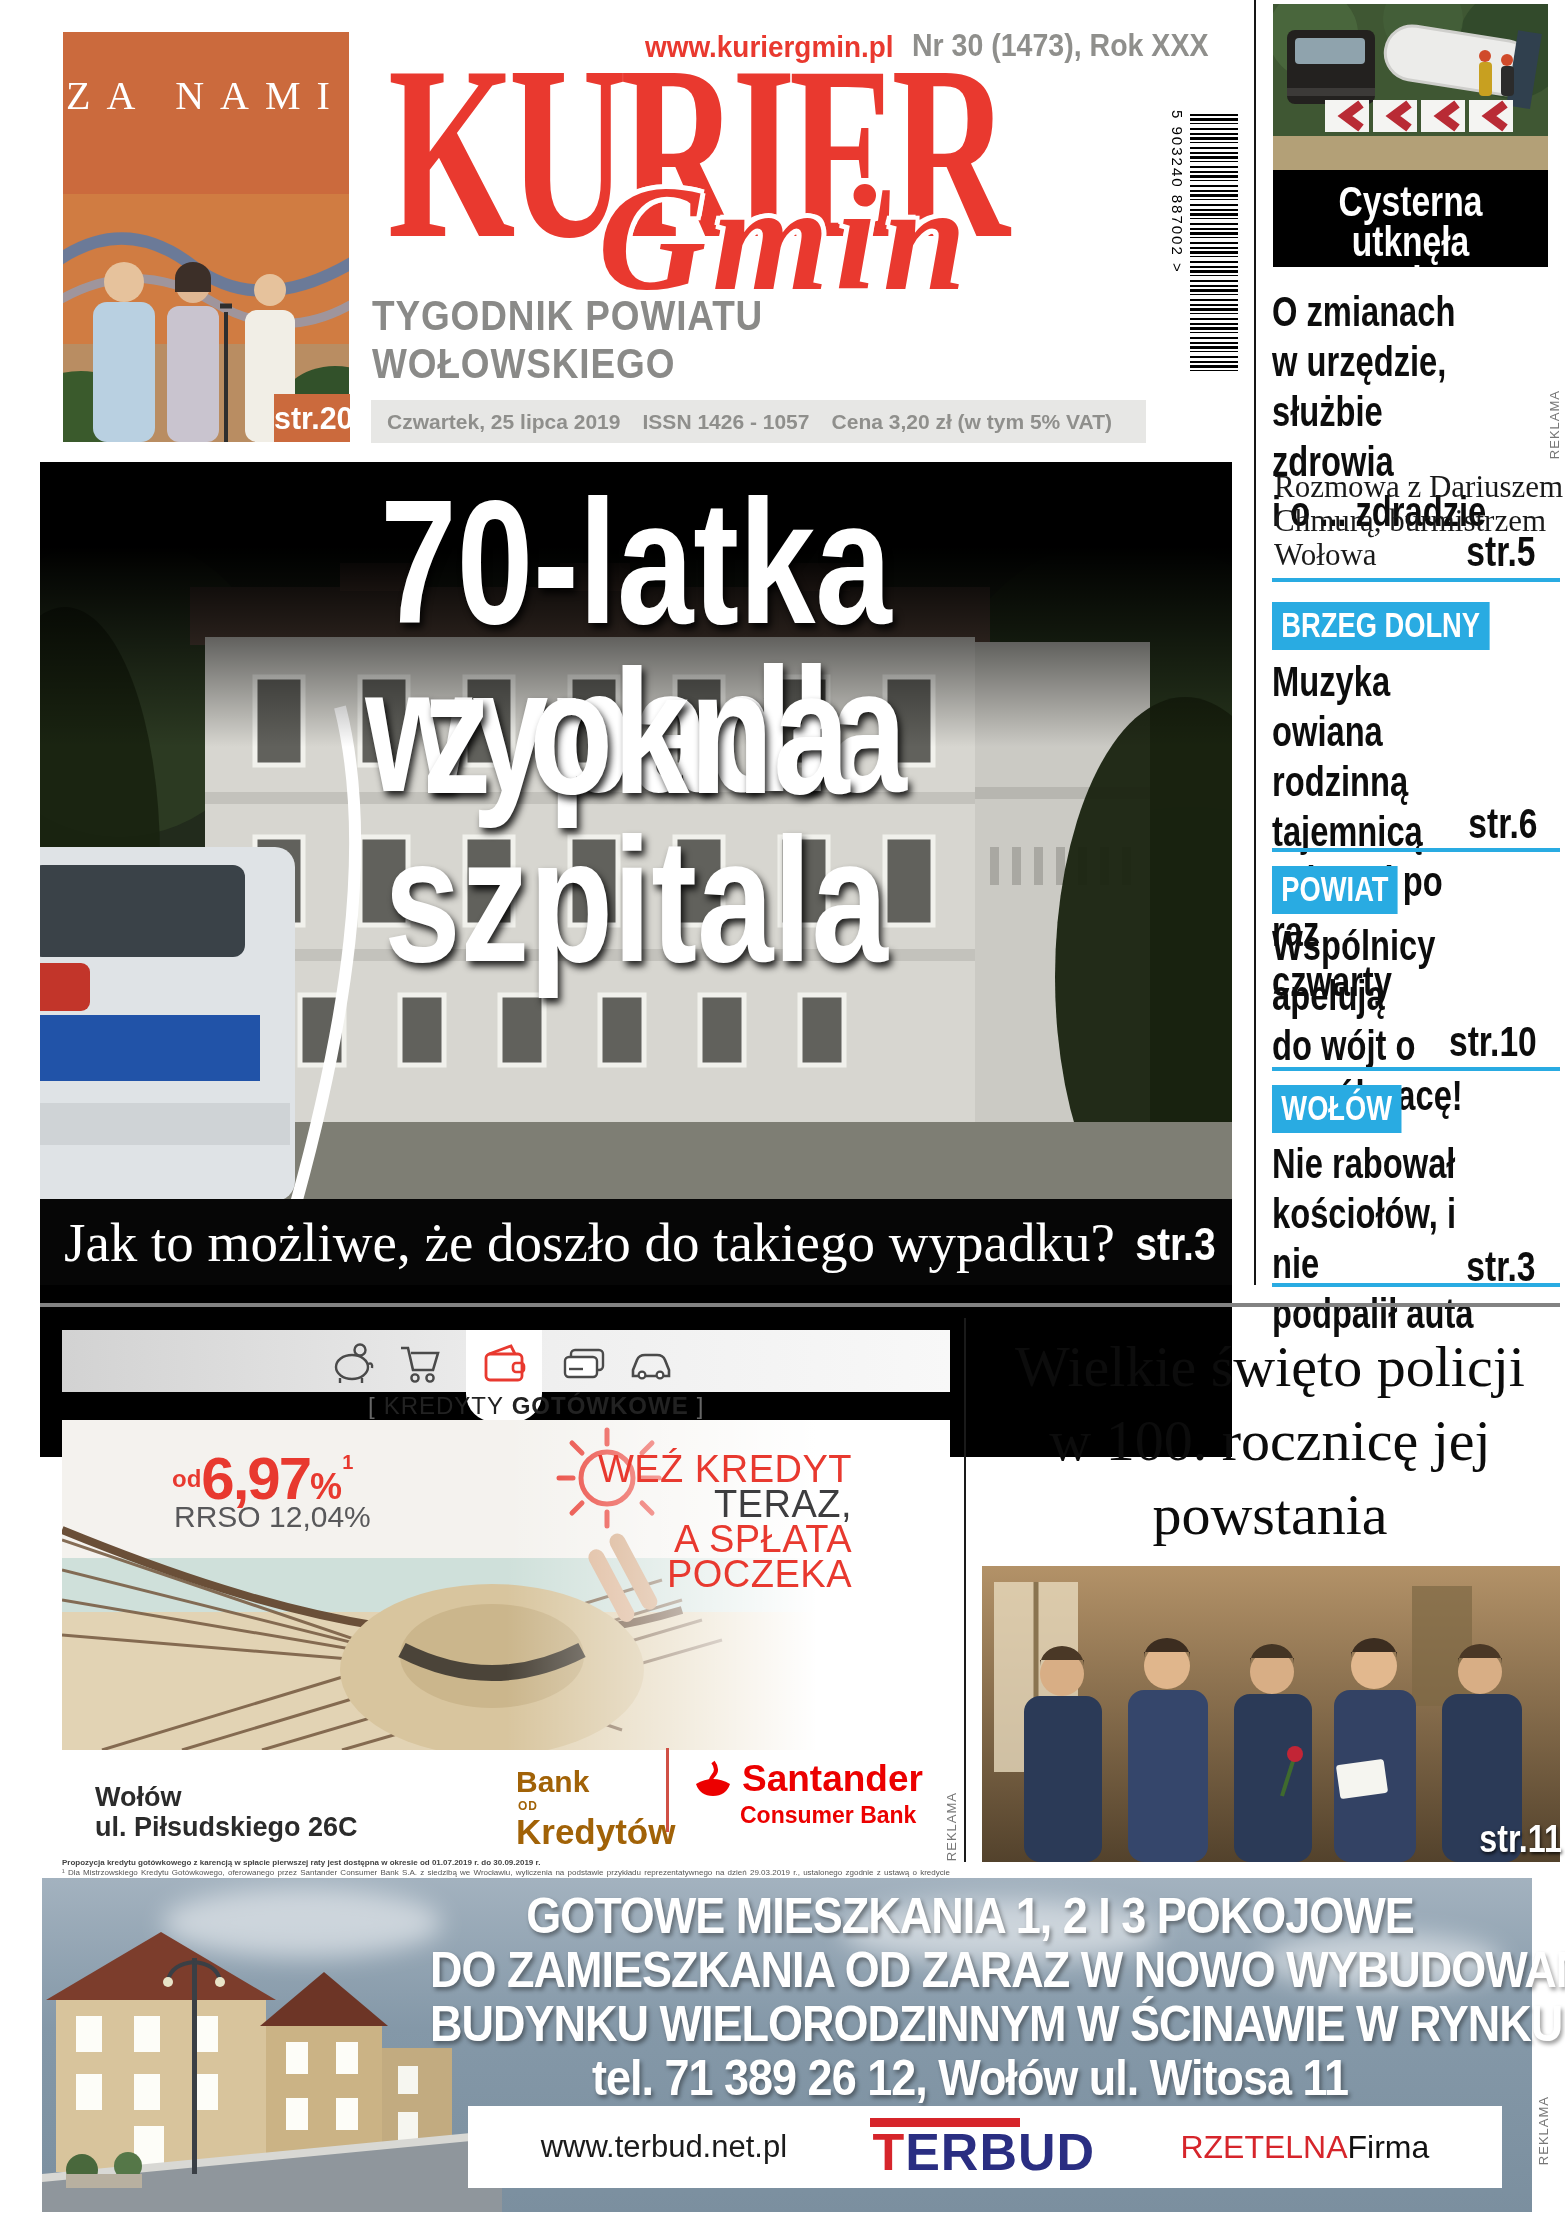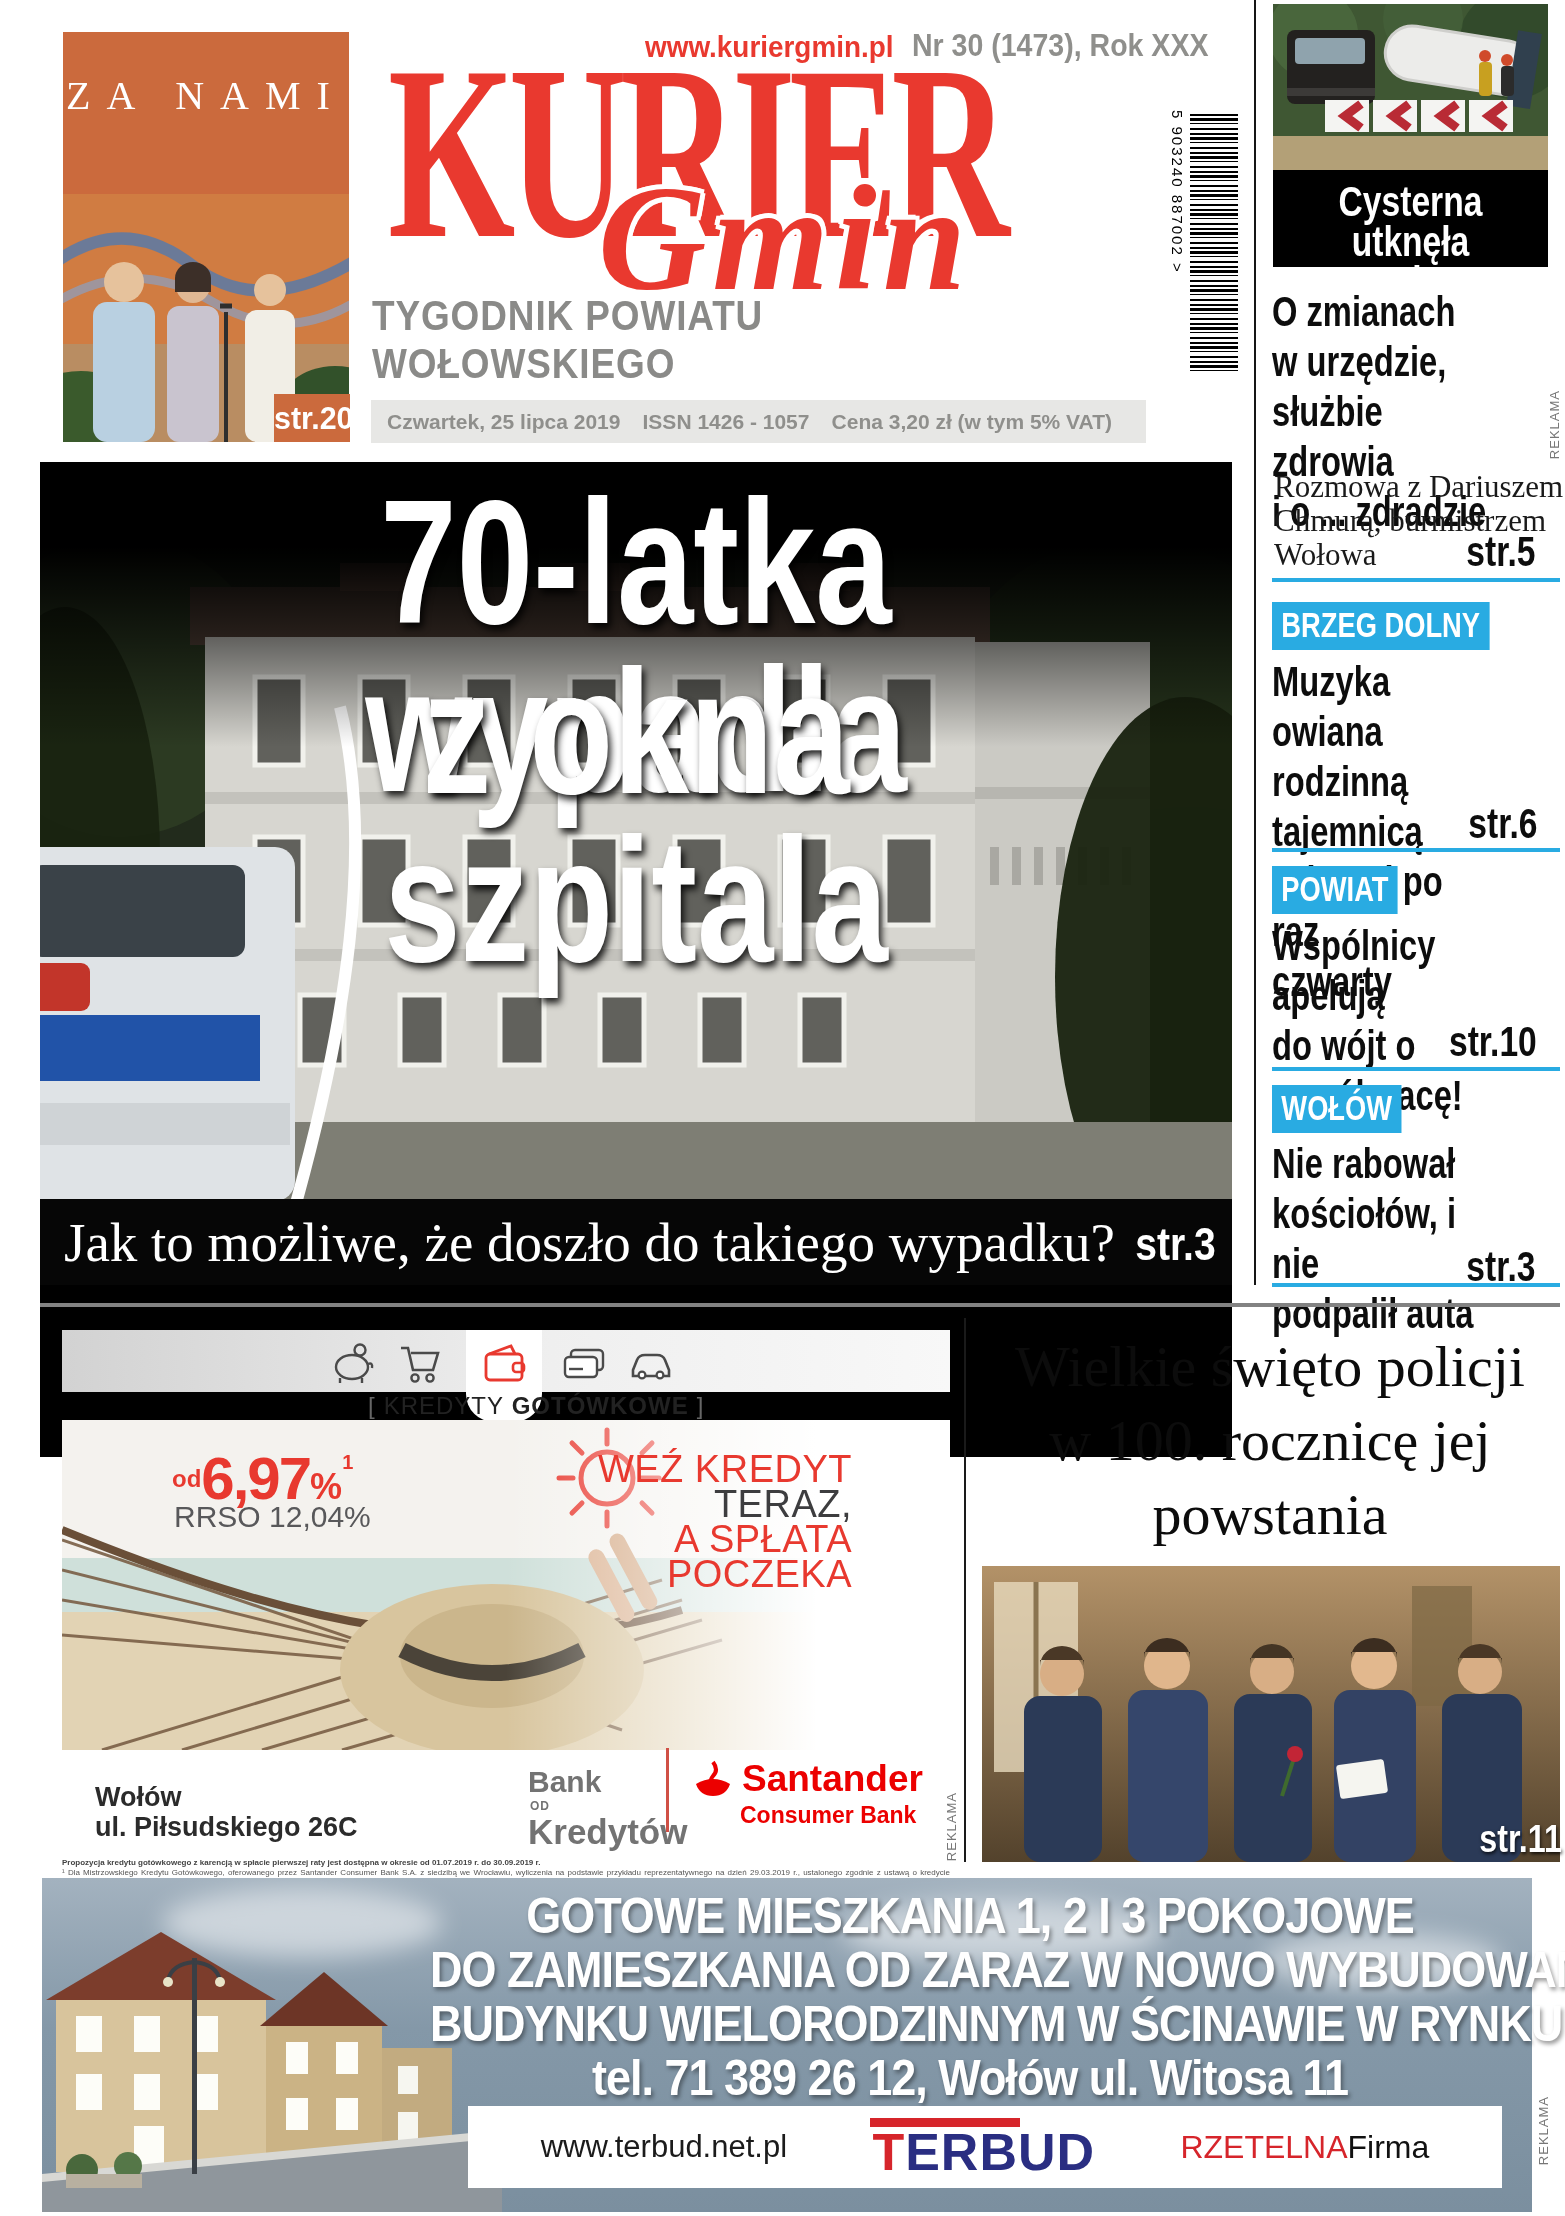--- a/index.html
+++ b/index.html
@@ -72,21 +72,21 @@
   .rate { left:172px; top:1444px; color:#e8392f; }
   .rate .pfx { font-weight:bold; font-size:24px; vertical-align:12px; }
   .rate .val { font-weight:bold; font-size:60px; letter-spacing:-2px; }
   .rate .pct { font-weight:bold; font-size:36px; }
   .rate .sup { font-weight:bold; font-size:20px; vertical-align:30px; }
   .rrso { left:174px; top:1500px; color:#58585a; font-size:30px; letter-spacing:0; }
   .slogan { left:540px; top:1452px; width:312px; text-align:right; font-size:38px; line-height:35px; color:#e8392f; letter-spacing:.5px;}
   .slogan .dark { color:#3d3d3f; }
   .addr-city, .addr-street { left:95px; color:#2b2b2b; font-weight:bold; font-size:27px; }
   .addr-hours { left:95px; color:#4f4f51; font-size:26px; }
-  .bok { left:528px; top:1768px; color:#737373; line-height:28px; }
+  .bok { left:516px; top:1768px; color:#a16207; line-height:28px; }
   .bok .l1 { font-weight:bold; font-size:30px; display:block; }
   .bok .mid { font-weight:bold; font-size:12px; display:block; margin:-4px 0 -2px 2px; letter-spacing:1px;}
   .bok .l2 { font-weight:bold; font-size:35px; display:block; }
   .ad-divider { left:666px; top:1748px; width:3px; height:84px; background:#d05046; }
   .santander { left:692px; top:1758px; color:#ec0000; }
   .santander .row { display:flex; align-items:center; gap:8px; }
   .santander .l1 { font-weight:bold; font-size:37px; }
   .santander .l2 { font-weight:bold; font-size:23px; margin:2px 0 0 48px; }
   .fineprint { left:62px; top:1858px; width:888px; color:#555; font-size:8px; line-height:9.6px; text-align:justify; }
   .fineprint .fp1 { font-weight:bold; color:#444; }

